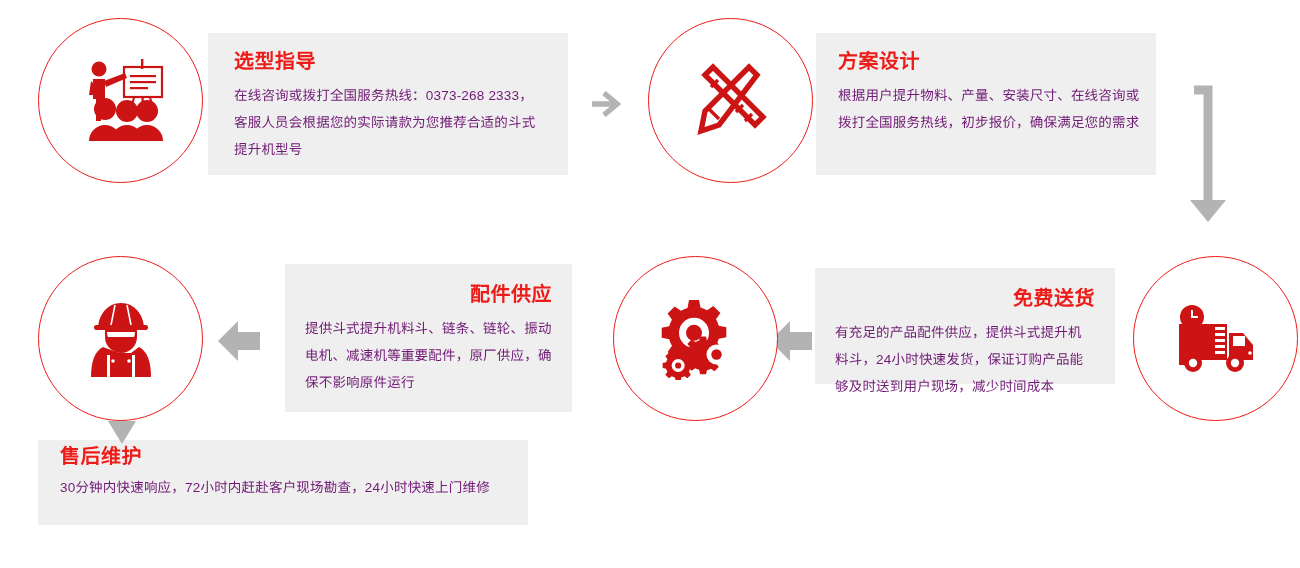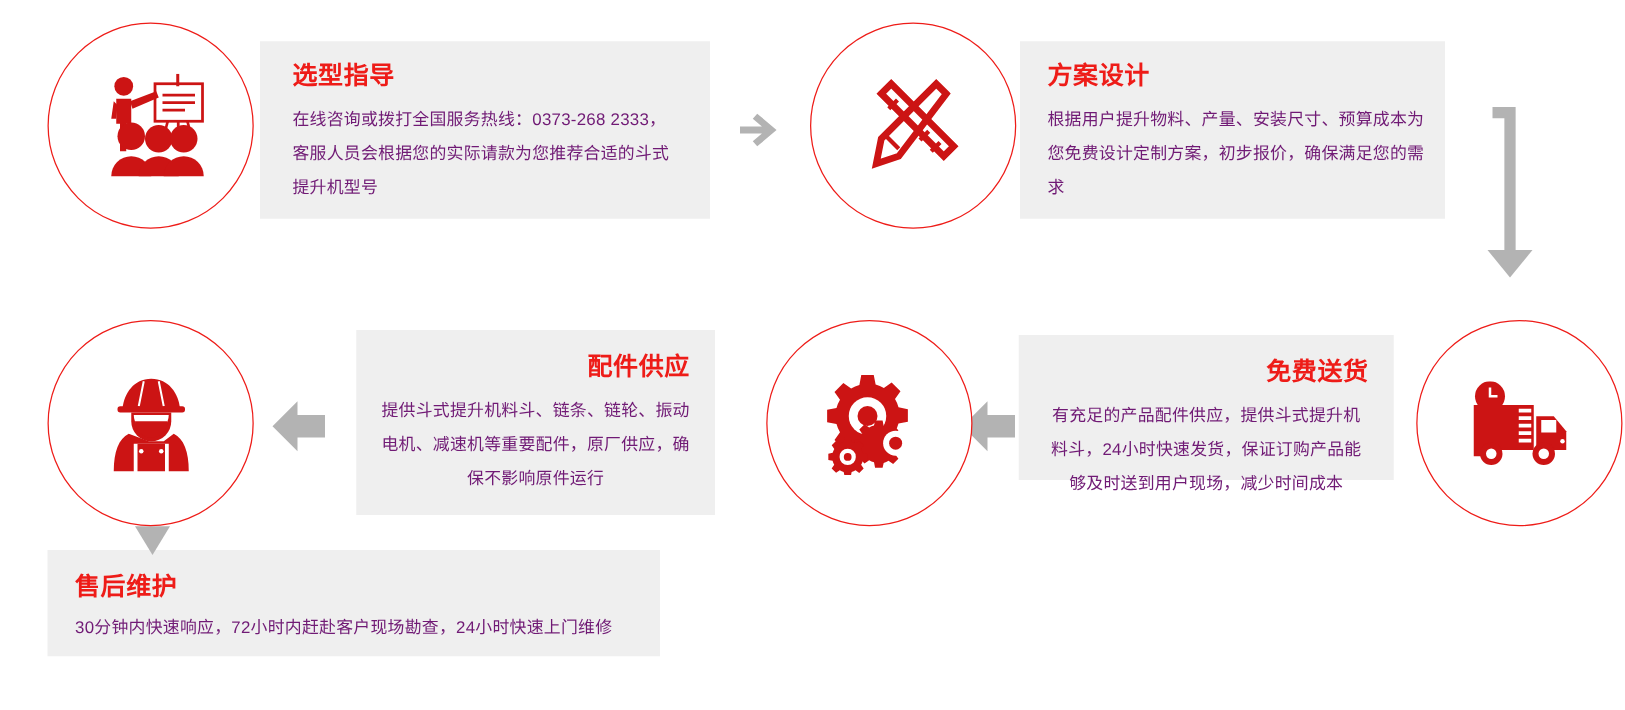--- a/index.html
+++ b/index.html
@@ -49,21 +49,21 @@
     letter-spacing: 0.5px;
   }
   .card-body {
     color: #701a75;
     font-size: 13.5px;
     line-height: 2.0;
     margin: 0;
     letter-spacing: 0.2px;
   }
   .align-right .card-title { text-align: right; }
-  .align-right .card-body  { text-align: center; }
+  .align-right .card-body  { text-align: left; }
 
   
   .arrow {
     position: absolute;
     z-index: 2;
   }
   .arrow svg { display: block; }
 </style>
 </head>
 <body>
@@ -127,21 +127,21 @@
 
           <path d="M66 14 L58 6 L14 50 L10 70 L28 64 Z"></path>
           <path d="M17 47 l11 11" stroke-width="3.4"></path>
         </g>
       </svg>
     </span>
   </div>
 
   <div class="card align-left" style="left:816px; top:33px; width:340px; height:142px; padding:16px 10px 0 22px;">
     <div class="card-title">方案设计</div>
-    <div class="card-body">根据用户提升物料、产量、安装尺寸、预算成本为您免费设计定制方案，初步报价，确保满足您的需求</div>
+    <div class="card-body">根据用户提升物料、产量、安装尺寸、在线咨询或拨打全国服务热线，初步报价，确保满足您的需求</div>
   </div>
 
   <div class="arrow" style="left:1168px; top:84px;">
     <span>
       <svg width="60" height="145" viewBox="0 0 60 145" aria-hidden="true">
         <path d="M26 6 H40 V120" fill="none" stroke="#b3b3b3" stroke-width="9" stroke-linecap="butt" stroke-linejoin="miter"></path>
         <path d="M22 116 L40 138 L58 116 Z" fill="#b3b3b3"></path>
       </svg>
     </span>
   </div>
@@ -250,18 +250,18 @@
   </div>
 
   <div class="arrow" style="left:106px; top:417px;">
     <span>
       <svg width="32" height="30" viewBox="0 0 32 30" aria-hidden="true">
         <path d="M2 4 L30 4 L16 27 Z" fill="#b3b3b3"></path>
       </svg>
     </span>
   </div>
 
-  <div class="card align-left" style="left:38px; top:440px; width:490px; height:85px; padding:18px 20px 0 22px;">
+  <div class="card align-left" style="left:38px; top:440px; width:490px; height:85px; padding:4px 20px 0 22px;">
     <div class="card-title">售后维护</div>
     <div class="card-body" style="line-height:1.6;">30分钟内快速响应，72小时内赶赴客户现场勘查，24小时快速上门维修</div>
   </div>
 
 </div>
 
 </body></html>

